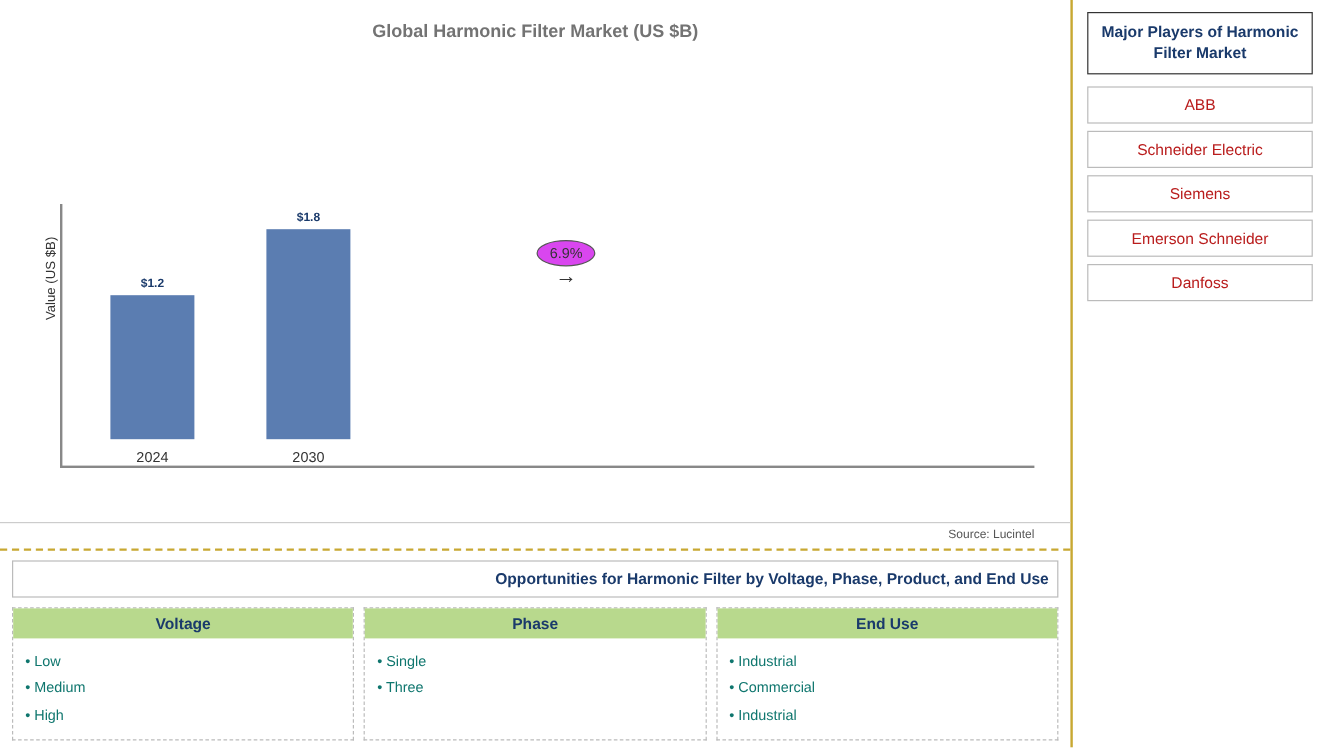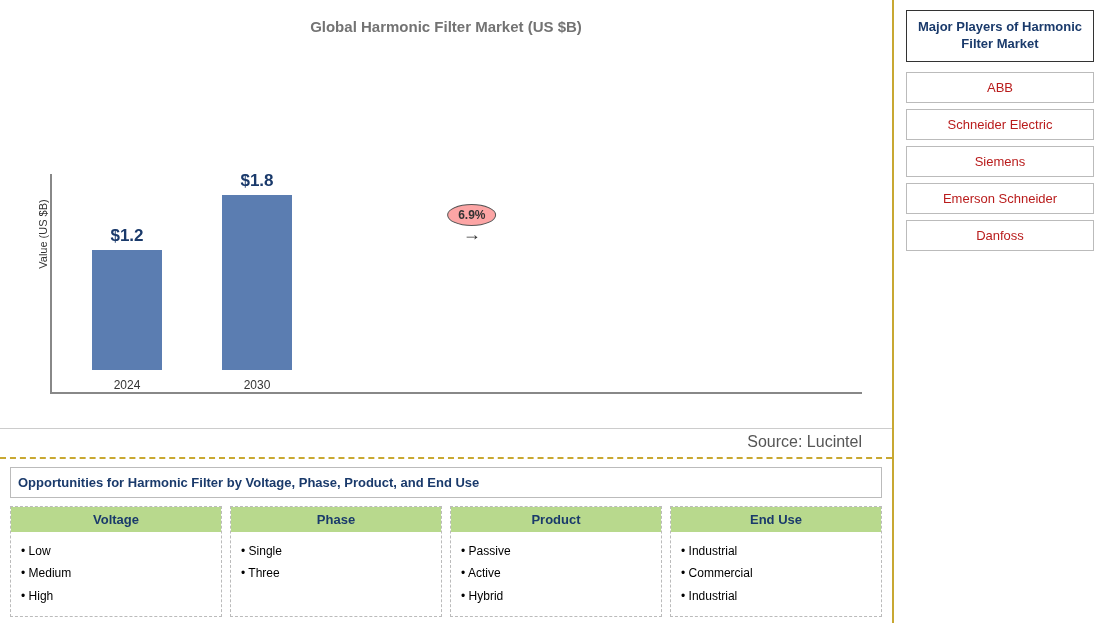--- a/index.html
+++ b/index.html
@@ -73,21 +73,21 @@
     .bar-group {
       display: flex;
       flex-direction: column;
       align-items: center;
       gap: 4px;
     }
 
     .bar-value {
       color: #1a3a6b;
       font-weight: bold;
-      font-size: 17px;
+      font-size: 10px;
     }
 
     .bar {
       width: 70px;
       background: #5b7db1;
     }
 
     .bar-label {
       font-size: 12px;
       color: #333;
@@ -104,37 +104,36 @@
       flex-direction: column;
       align-items: center;
     }
 
     .cagr-oval {
       border: 1.5px solid #555;
       border-radius: 50%;
       padding: 3px 10px;
       font-size: 12px;
       color: #333;
-      background: #fca5a5;
-      font-weight: bold;
+      background: #d946ef;
     }
 
     .cagr-arrow {
       font-size: 18px;
       color: #333;
       margin-top: -2px;
     }
 
     .source-line {
       text-align: right;
-      font-size: 16px;
+      font-size: 10px;
       color: #555;
       padding: 4px 30px 6px 0;
       border-top: 1px solid #ccc;
-      margin-top: 4px;
+      margin-top: 15px;
     }
 
     
     .players-section {
       width: 212px;
       display: flex;
       flex-direction: column;
       padding: 10px 12px;
       gap: 6px;
     }
@@ -162,21 +161,21 @@
     .bottom-section {
       border-top: 2px dashed #c8a832;
       padding: 8px 10px 6px 10px;
       display: flex;
       flex-direction: column;
       gap: 6px;
     }
 
     .opportunities-title {
       border: 1.5px solid #bbb;
-      text-align: left;
+      text-align: right;
       padding: 7px;
       font-size: 13px;
       font-weight: bold;
       color: #1a3a6b;
       margin-bottom: 2px;
     }
 
     .categories-row {
       display: flex;
       flex-direction: row;
@@ -195,21 +194,21 @@
       text-align: center;
       font-weight: bold;
       font-size: 13px;
       padding: 5px 4px;
       color: #1a3a6b;
     }
 
     .category-items {
       padding: 8px 10px;
       font-size: 12px;
-      color: #000000;
+      color: #0f766e;
       line-height: 1.9;
     }
 
     .category-item::before {
       content: "• ";
     }
 
     
     .top-section {
       display: flex;
@@ -267,28 +266,20 @@
         </div>
 
         <div class="category-col">
           <div class="category-header">Phase</div>
           <div class="category-items">
             <div class="category-item">Single</div>
             <div class="category-item">Three</div>
           </div>
         </div>
 
-        <div class="category-col">
-          <div class="category-header">Product</div>
-          <div class="category-items">
-            <div class="category-item">Passive</div>
-            <div class="category-item">Active</div>
-            <div class="category-item">Hybrid</div>
-          </div>
-        </div>
 
         <div class="category-col">
           <div class="category-header">End Use</div>
           <div class="category-items">
             <div class="category-item">Industrial</div>
             <div class="category-item">Commercial</div>
             <div class="category-item">Industrial</div>
           </div>
         </div>
       </div>

